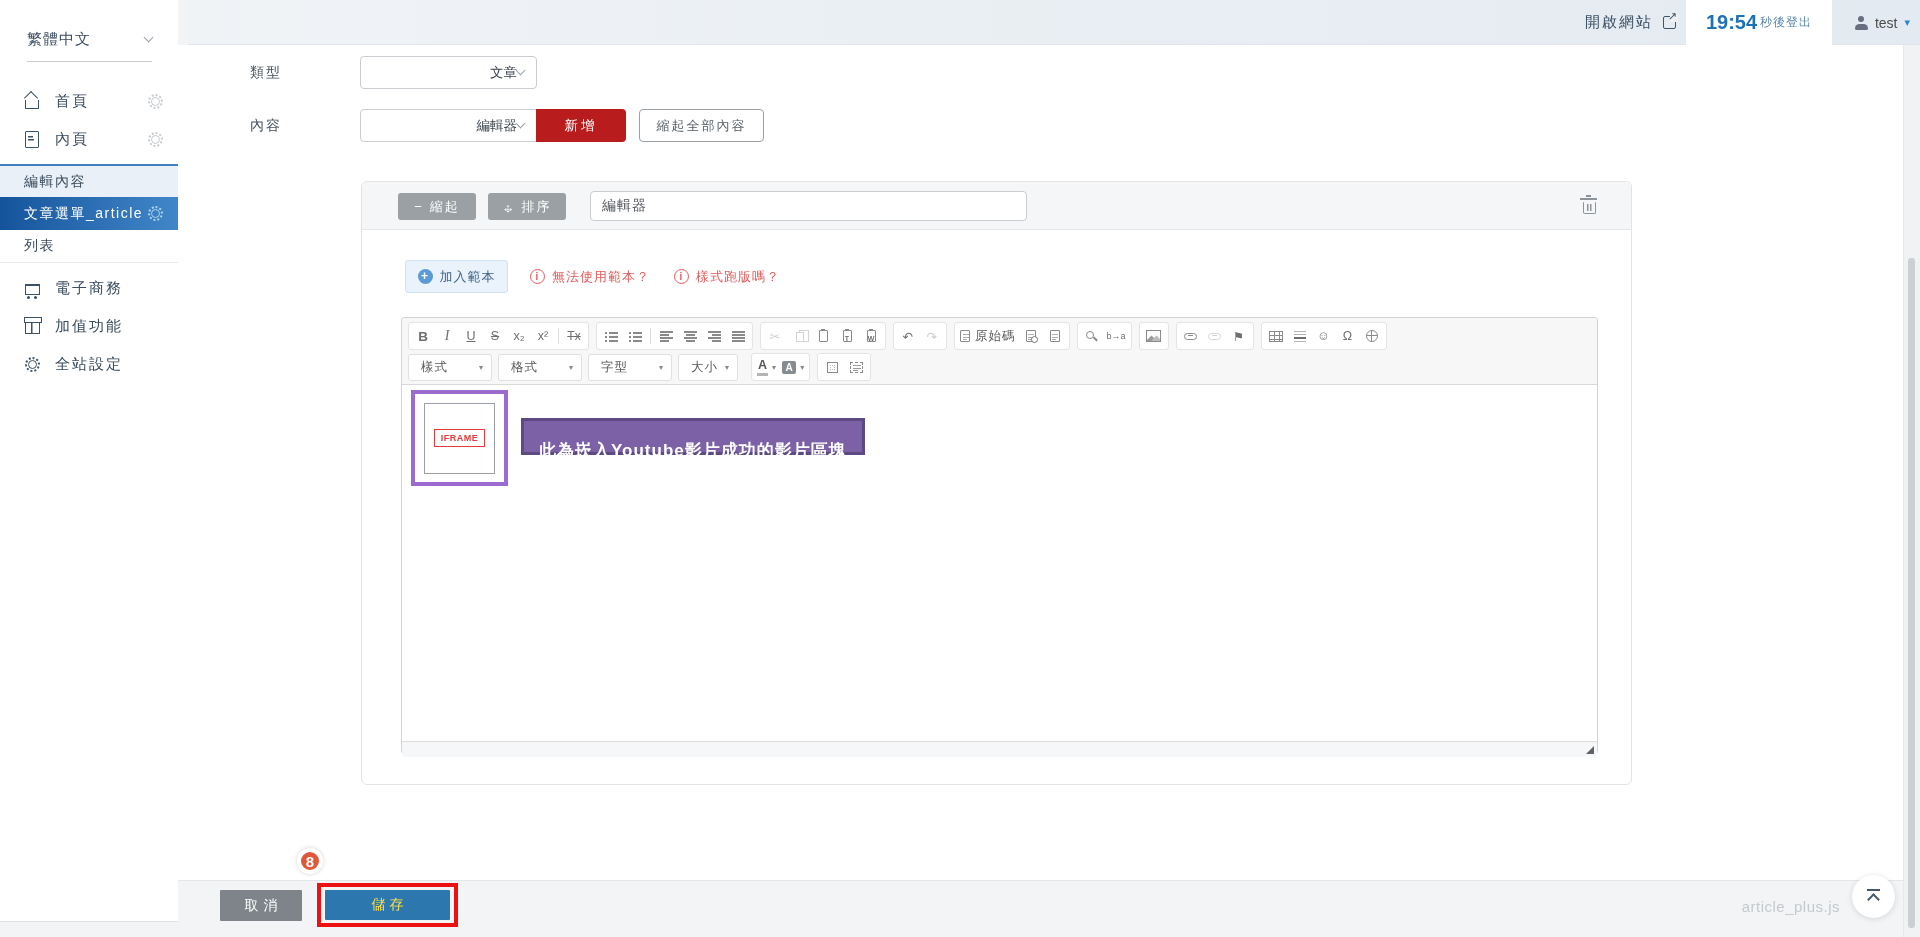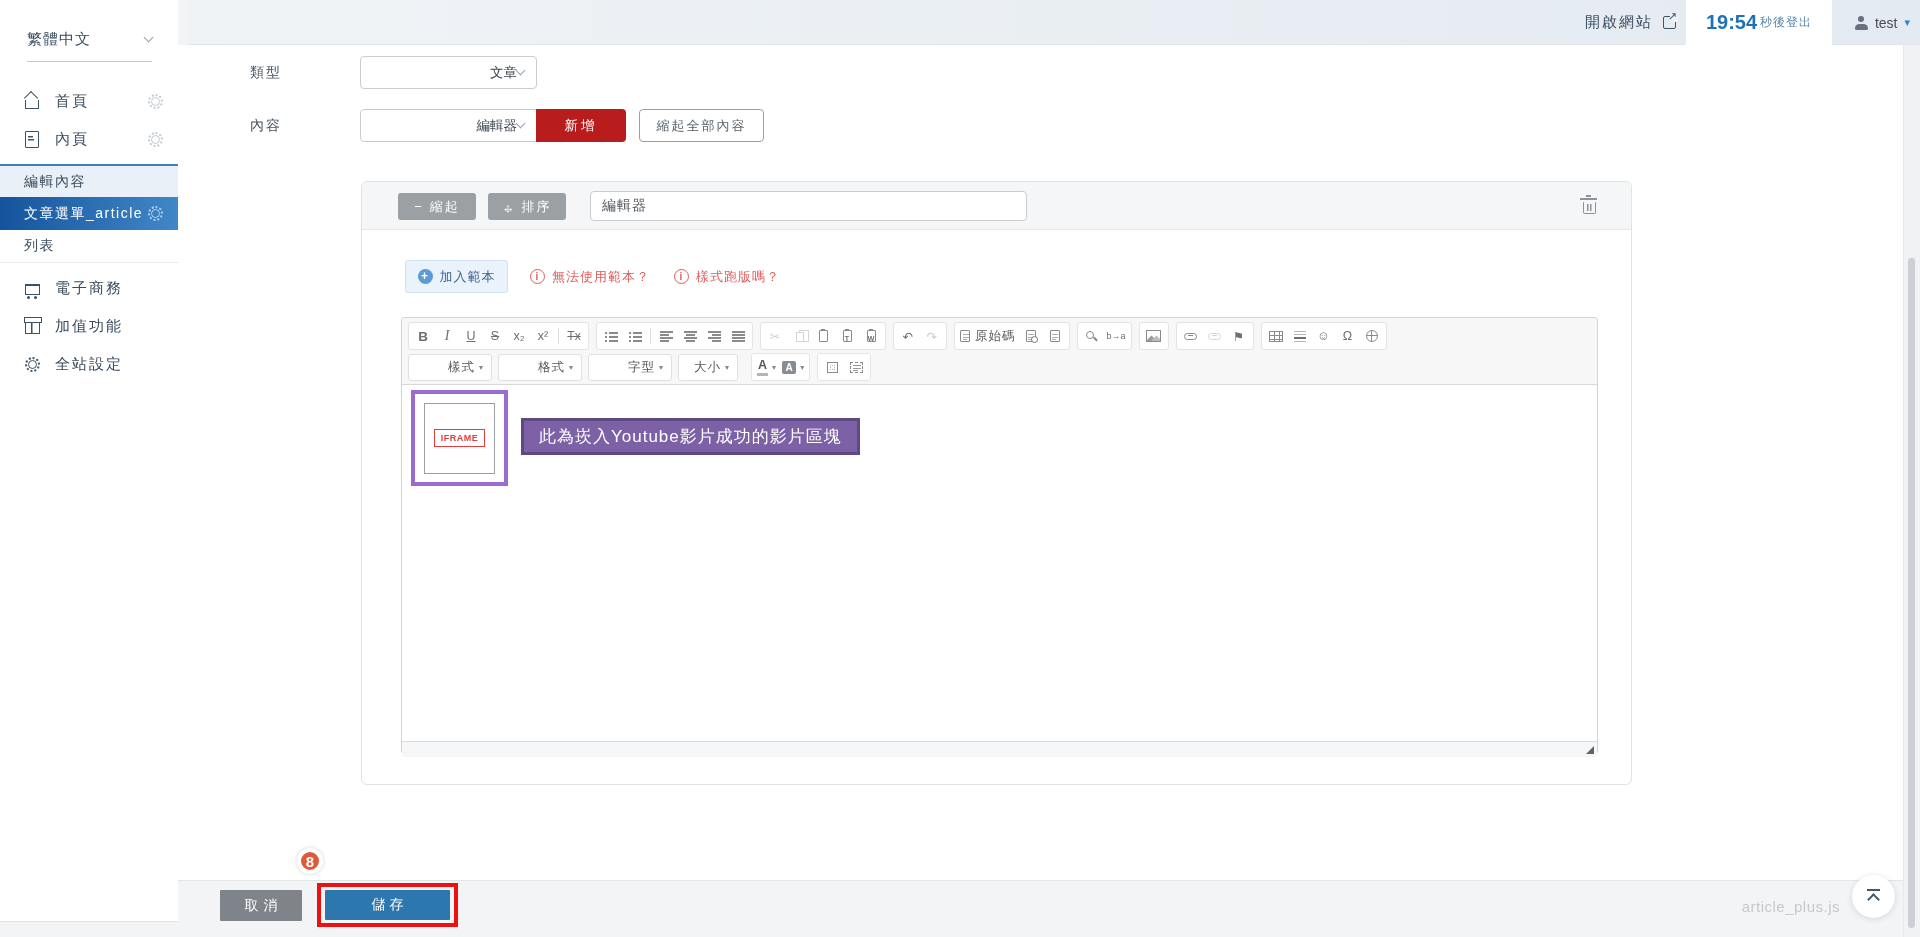--- a/index.html
+++ b/index.html
@@ -95,21 +95,21 @@
   .tb-btn{position:relative;display:inline-flex;align-items:center;justify-content:center;min-width:24px;height:24px;padding:0 3px;border-radius:2px;color:#6f6f6f;font-size:12.5px;cursor:pointer;text-decoration:none}
   .tb-btn .lbl{margin-left:5px;color:#595959;font-size:12.5px;letter-spacing:1px}
   .tb-caret{font-size:8px;color:#888;margin-left:4px}
   .disabled{opacity:.35;cursor:default}
   .fw-b .glyph{font-weight:800;font-size:13.5px}
   .it .glyph{font-style:italic;font-family:"Liberation Serif",serif;font-size:14px}
   .ul .glyph{text-decoration:underline}
   .strike .glyph{text-decoration:line-through}
   .rmf .glyph{text-decoration:line-through;font-size:12px}
   .small-gl .glyph{font-size:9px;letter-spacing:0}
-  .tb-combo{background:#fff;border:1px solid #e0e0e0;border-radius:3px;height:27px;justify-content:flex-end;padding:0 7px;color:#555;margin-right:6px;font-size:12.5px;letter-spacing:1px}
+  .tb-combo{background:#fff;border:1px solid #e0e0e0;border-radius:3px;height:27px;justify-content:space-between;padding:0 7px;color:#555;margin-right:6px;font-size:12.5px;letter-spacing:1px}
   .ico{display:none}
   .g-ol .ico,.g-ul .ico,.g-left .ico,.g-center .ico,.g-right .ico,.g-just .ico{display:inline-block;width:13px;height:11px;background-repeat:no-repeat}
   .g-left .ico{background-image:linear-gradient(#8a8a8a,#8a8a8a),linear-gradient(#8a8a8a,#8a8a8a),linear-gradient(#8a8a8a,#8a8a8a),linear-gradient(#8a8a8a,#8a8a8a);background-size:13px 2px,9px 2px,13px 2px,9px 2px;background-position:0 0,0 3px,0 6px,0 9px}
   .g-center .ico{background-image:linear-gradient(#8a8a8a,#8a8a8a),linear-gradient(#8a8a8a,#8a8a8a),linear-gradient(#8a8a8a,#8a8a8a),linear-gradient(#8a8a8a,#8a8a8a);background-size:13px 2px,9px 2px,13px 2px,9px 2px;background-position:0 0,2px 3px,0 6px,2px 9px}
   .g-right .ico{background-image:linear-gradient(#8a8a8a,#8a8a8a),linear-gradient(#8a8a8a,#8a8a8a),linear-gradient(#8a8a8a,#8a8a8a),linear-gradient(#8a8a8a,#8a8a8a);background-size:13px 2px,9px 2px,13px 2px,9px 2px;background-position:0 0,4px 3px,0 6px,4px 9px}
   .g-just .ico{background-image:linear-gradient(#8a8a8a,#8a8a8a),linear-gradient(#8a8a8a,#8a8a8a),linear-gradient(#8a8a8a,#8a8a8a),linear-gradient(#8a8a8a,#8a8a8a);background-size:13px 2px,13px 2px,13px 2px,13px 2px;background-position:0 0,0 3px,0 6px,0 9px}
   .g-ul .ico,.g-ol .ico{background-image:linear-gradient(#8a8a8a,#8a8a8a),linear-gradient(#8a8a8a,#8a8a8a),linear-gradient(#8a8a8a,#8a8a8a),linear-gradient(#8a8a8a,#8a8a8a),linear-gradient(#8a8a8a,#8a8a8a),linear-gradient(#8a8a8a,#8a8a8a);background-size:9px 2px,9px 2px,9px 2px,2px 2px,2px 2px,2px 2px;background-position:4px 1px,4px 5px,4px 9px,0 1px,0 5px,0 9px}
   .i-clip .ico{display:inline-block;width:9px;height:12px;border:1px solid #8a8a8a;border-radius:1px;position:relative}
   .i-clip .ico::before{content:'';position:absolute;top:-2px;left:1.5px;width:4px;height:2px;background:#8a8a8a}
   .i-clip .glyph{position:absolute;left:50%;top:58%;transform:translate(-50%,-50%);font-size:7px;font-weight:700}
@@ -129,29 +129,29 @@
   .i-globe .ico{display:inline-block;width:12px;height:12px;border:1.5px solid #8a8a8a;border-radius:50%;background-repeat:no-repeat;background-image:linear-gradient(#8a8a8a,#8a8a8a),linear-gradient(#8a8a8a,#8a8a8a);background-size:100% 1.3px,1.3px 100%;background-position:0 50%,50% 0}
   .i-max .ico{display:inline-block;width:11px;height:11px;border:1.6px solid #8a8a8a;position:relative}
   .i-max .ico::after{content:'';position:absolute;inset:2px;border:1px dotted #b5b5b5}
   .i-blocks .ico{display:inline-block;width:13px;height:11px;border:1px dashed #8a8a8a;background-repeat:no-repeat;background-image:linear-gradient(#9a9a9a,#9a9a9a),linear-gradient(#9a9a9a,#9a9a9a),linear-gradient(#9a9a9a,#9a9a9a);background-size:8px 1px,8px 1px,5px 1px;background-position:2px 2.5px,2px 5px,2px 7.5px}
   .i-ca .glyph{font-weight:700;font-size:12.5px;border-bottom:3px solid #b5b5b5;line-height:1.15;padding:0 1px;color:#555}
   .i-cbg .glyph{font-weight:700;font-size:10px;background:#868c91;color:#fff;border-radius:2px;padding:1px 3.5px}
   .ed-content{position:relative;background:#fff;height:356px;cursor:text}
   .iframe-sel{position:absolute;left:9px;top:5px;width:97px;height:96px;border:4px solid #9c6bd0;background:#fff;display:flex;align-items:center;justify-content:center}
   .iframe-inner{width:71px;height:71px;border:1px solid #9aa0a6;display:flex;align-items:center;justify-content:center}
   .iframe-tag{border:1.5px solid #e23c3c;color:#e23c3c;font-weight:700;font-size:9px;padding:3px 6px;letter-spacing:.5px}
-  .callout{position:absolute;left:119px;top:33px;height:37px;line-height:32px;padding:0 15px;background:#7d61a6;border:3px solid #5d4a82;color:#fff;font-weight:400;font-size:17px;letter-spacing:1px;white-space:nowrap}
+  .callout{position:absolute;left:119px;top:33px;height:37px;line-height:32px;padding:14px 15px;background:#7d61a6;border:3px solid #5d4a82;color:#fff;font-weight:700;font-size:17px;letter-spacing:1px;white-space:nowrap}
   .ed-bottom{height:16px;background:#f6f7f8;border-top:1px solid #dcdcdc;border-radius:0 0 3px 3px;position:relative}
   .ed-bottom::after{content:'';position:absolute;right:3px;bottom:3px;border-left:8px solid transparent;border-bottom:8px solid #5f6368}
 
   
   #footer{position:absolute;left:178px;top:880px;right:0;bottom:0;background:#f2f4f6;border-top:1px solid #e3e6e8;z-index:4}
   .btn-cancel{position:absolute;left:42px;top:9px;width:82px;height:31px;background:#7f848a;border:none;color:#fff;font-size:14px;letter-spacing:5px;text-indent:5px;cursor:pointer;border-radius:1px}
   .save-outline{position:absolute;left:139px;top:2px;width:141px;height:44px;border:4px solid #ee1111;display:flex;align-items:center;justify-content:center}
-  .btn-save{width:125px;height:30px;background:#2b77ae;border:none;color:#ffffff;font-size:14px;letter-spacing:4px;text-indent:4px;cursor:pointer;border-radius:1px}
+  .btn-save{width:125px;height:30px;background:#2b77ae;border:none;color:#fde047;font-size:14px;letter-spacing:4px;text-indent:4px;cursor:pointer;border-radius:1px}
   .step-badge{position:absolute;left:119px;top:-33px;width:26px;height:26px;border-radius:50%;background:#e0583a;border:4px solid #fff;color:#fff;font-size:15px;font-weight:700;display:flex;align-items:center;justify-content:center;box-shadow:0 0 4px rgba(0,0,0,.18)}
   .filename{position:absolute;right:80px;top:17px;font-size:15px;color:#c5c9ce;letter-spacing:.5px}
   .scrolltop{position:absolute;right:25px;top:-6px;width:43px;height:43px;border-radius:50%;background:#fff;box-shadow:0 1px 6px rgba(0,0,0,.13);display:flex;flex-direction:column;align-items:center;justify-content:center;cursor:pointer;border:none}
   .i-top-bar{width:13px;height:2px;background:#44576b;margin-bottom:2px}
   .i-top-chev{width:9px;height:9px;border-top:2px solid #44576b;border-right:2px solid #44576b;transform:rotate(-45deg);margin-top:2px}
 
   
   #scroll-track{position:absolute;right:0;top:45px;bottom:0;width:17px;background:#f0f2f4;border-left:1px solid #e6e8ea;z-index:7}
   #scroll-thumb{position:absolute;right:5px;top:213px;width:7px;height:670px;background:#ccd0d4;border-radius:3px}
 </style>

